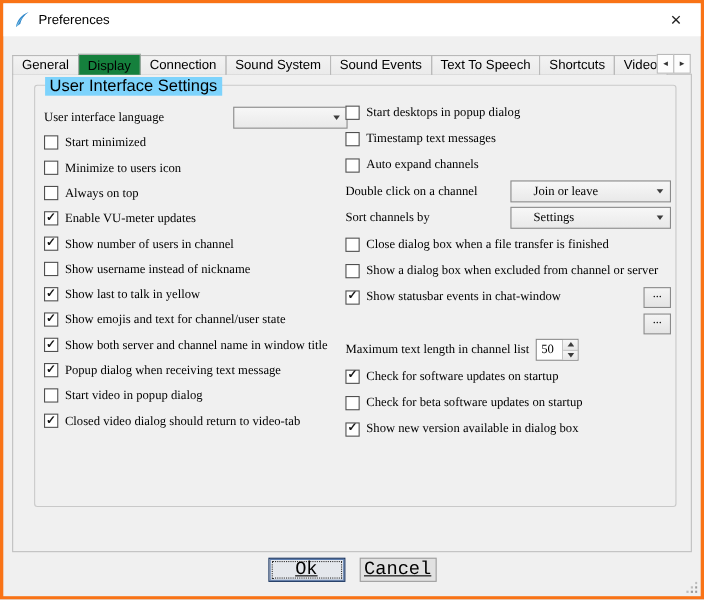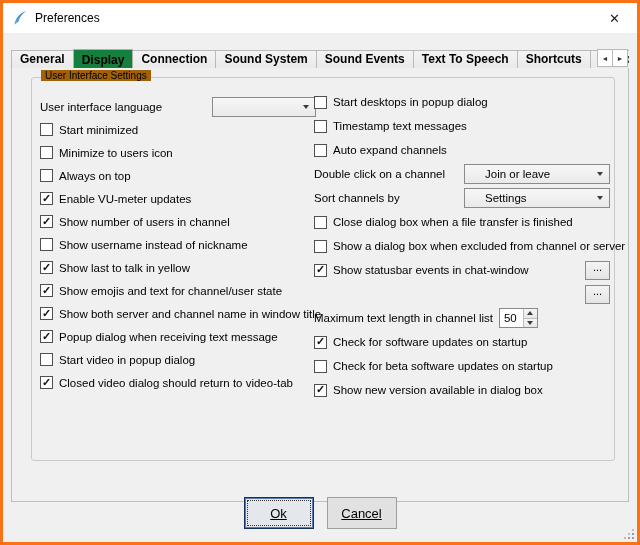--- a/index.html
+++ b/index.html
@@ -28,21 +28,20 @@
   
   .tabbar {
     position:absolute; left:8px; top:45px; right:8px; height:20px;
     display:flex; align-items:flex-end; z-index:3; overflow:hidden; white-space:nowrap;
   }
   .tab {
     height:18px; line-height:17px; padding:0 8px; font-size:12px;
     background:linear-gradient(#f3f3f3,#eaeaea);
     border:1px solid #b9b9b9; border-bottom:none; margin-right:-1px;
     flex:none;
-    font-weight:bold;
   }
   .tab.active {
     height:20px; line-height:20px; background:#15803d; position:relative; z-index:4;
     margin-bottom:-1px; border-color:#aeaeae;
   }
   .tab-scroll {
     position:absolute; right:0; top:1px; height:18px; display:flex; z-index:6;
   }
   .tsb {
     width:16px; height:18px; background:#fdfdfd; border:1px solid #b9b9b9;
@@ -55,25 +54,25 @@
     position:absolute; left:8px; right:8px; top:64px; bottom:40px;
     background:#f0f0f0; border:1px solid #bfbfbf;
   }
 
   
   .groupbox {
     position:absolute; left:19px; top:9px; width:584px; height:384px;
     border:1px solid #c9c9c9; border-radius:3px;
   }
   .group-title {
-    position:absolute; left:9px; top:-8px; background:#a16207;
-    padding:0 4px; font-size:10px;
-  }
-
-  .col { position:absolute; }
+    position:absolute; left:9px; top:-8px; background:#7dd3fc;
+    padding:0 4px; font-size:15px;
+  }
+
+  .col { position:absolute;font-family:Liberation Serif, serif; }
   .col-left  { left:8px;  top:17px; width:276px; }
   .col-right { left:282px; top:12px; width:296px; }
   .row { display:flex; align-items:center; height:23px; }
   .col-right .row { height:24px; }
 
   .fld-label, .cb-label { font-size:11.5px; white-space:nowrap; }
 
   
   .cb { display:flex; align-items:center; gap:6px; cursor:default; }
   .cb-box {
@@ -130,21 +129,21 @@
     width:0; height:0; border-left:3px solid transparent; border-right:3px solid transparent;
     border-top:4px solid #3c3c3c;
   }
 
   
   .footer {
     position:absolute; left:0; right:0; bottom:13px;
     display:flex; justify-content:center; gap:13px;
   }
   .btn {
-    min-width:70px; height:32px; font-family:Liberation Sans, sans-serif; font-size:13px;
+    min-width:70px; height:22px; font-family:Liberation Mono, monospace; font-size:17px;
     background:#e1e1e1; border:1px solid #9e9e9e;
     display:inline-flex; align-items:center; justify-content:center;
   }
   .btn .lbl { text-decoration:underline; }
   .btn-default {
     border:1px solid #14315e; box-shadow: inset 0 0 0 1px #5a7cb0;
     outline:1px dotted #333; outline-offset:-4px; background:#e4e7ec;
   }
 
   

